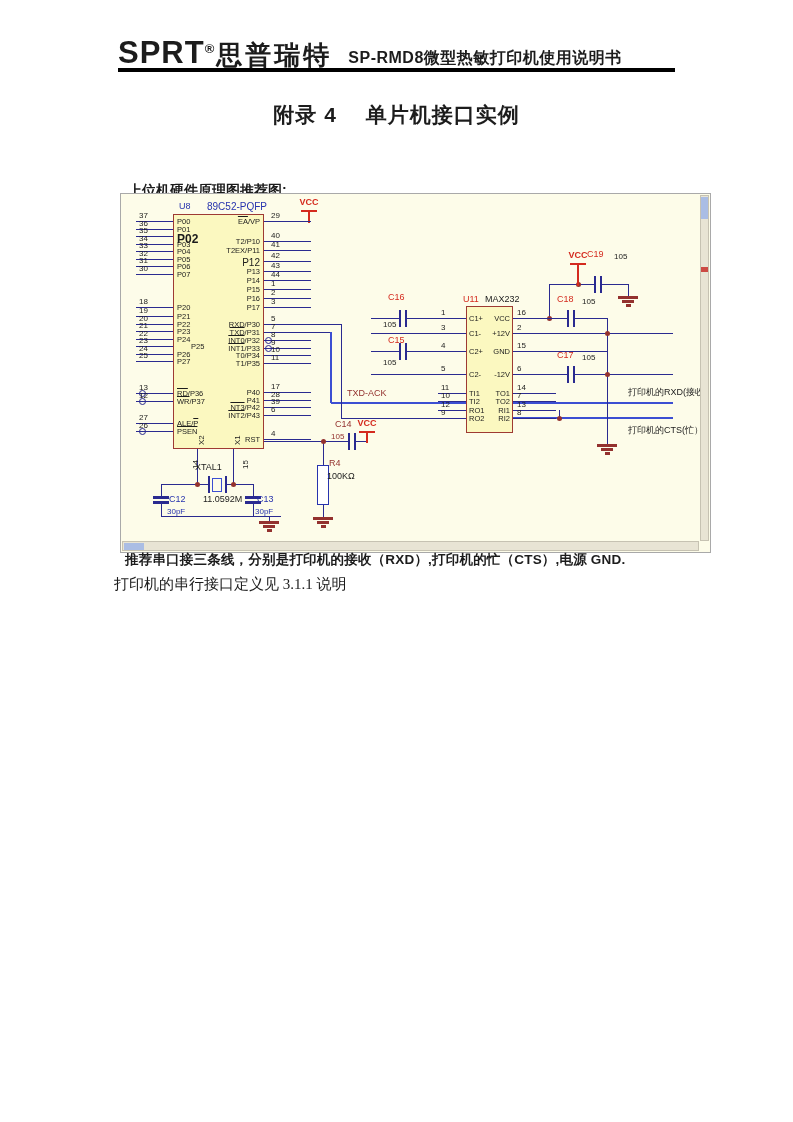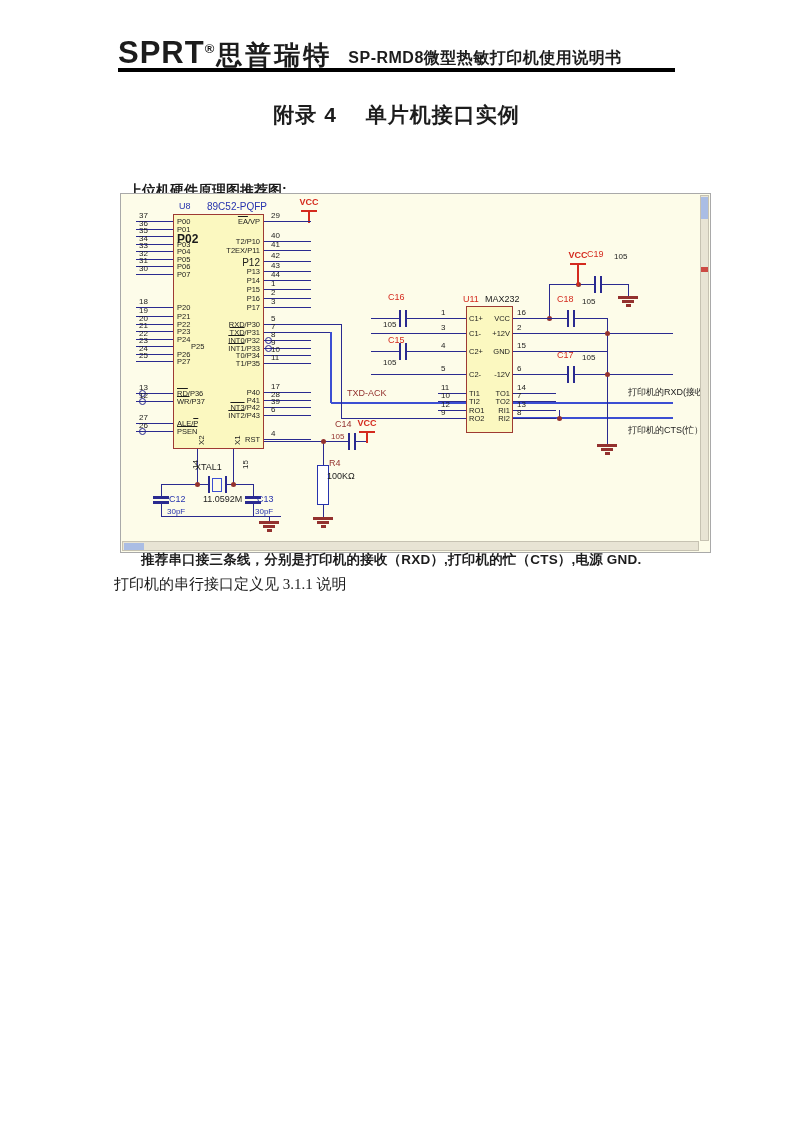--- a/index.html
+++ b/index.html
@@ -16,21 +16,21 @@
   #page-title{position:absolute;left:0;top:101px;width:793px;text-align:center;
               font-size:21px;font-weight:700;letter-spacing:1px;}
   #section-label{position:absolute;left:128px;top:166px;font-size:14px;font-weight:700;margin-top:16px;}
   
   #schematic{position:absolute;left:120px;top:193px;width:589px;height:358px;
              background:#fdfce9;border:1px solid #a9a9a9;overflow:hidden;}
   .abs{position:absolute;}
   .ov{text-decoration:overline;}
   .rot{transform:rotate(-90deg);transform-origin:left top;}
   
-  #caption-bold{position:absolute;left:125px;top:551px;font-size:13.5px;font-weight:700;letter-spacing:0.2px;margin-left:16px;}
+  #caption-bold{position:absolute;left:125px;top:551px;font-size:13.5px;font-weight:700;letter-spacing:0.2px;}
   #caption-normal{position:absolute;left:114px;top:575px;font-size:15px;font-family:"Liberation Serif",serif;}
   #page-number{position:absolute;left:0;top:1054px;width:793px;text-align:center;
                font-size:13px;font-family:"Liberation Serif",serif;}
 </style>
 </head>
 <body>
 
 <div id="page">
 
   <div id="header">

